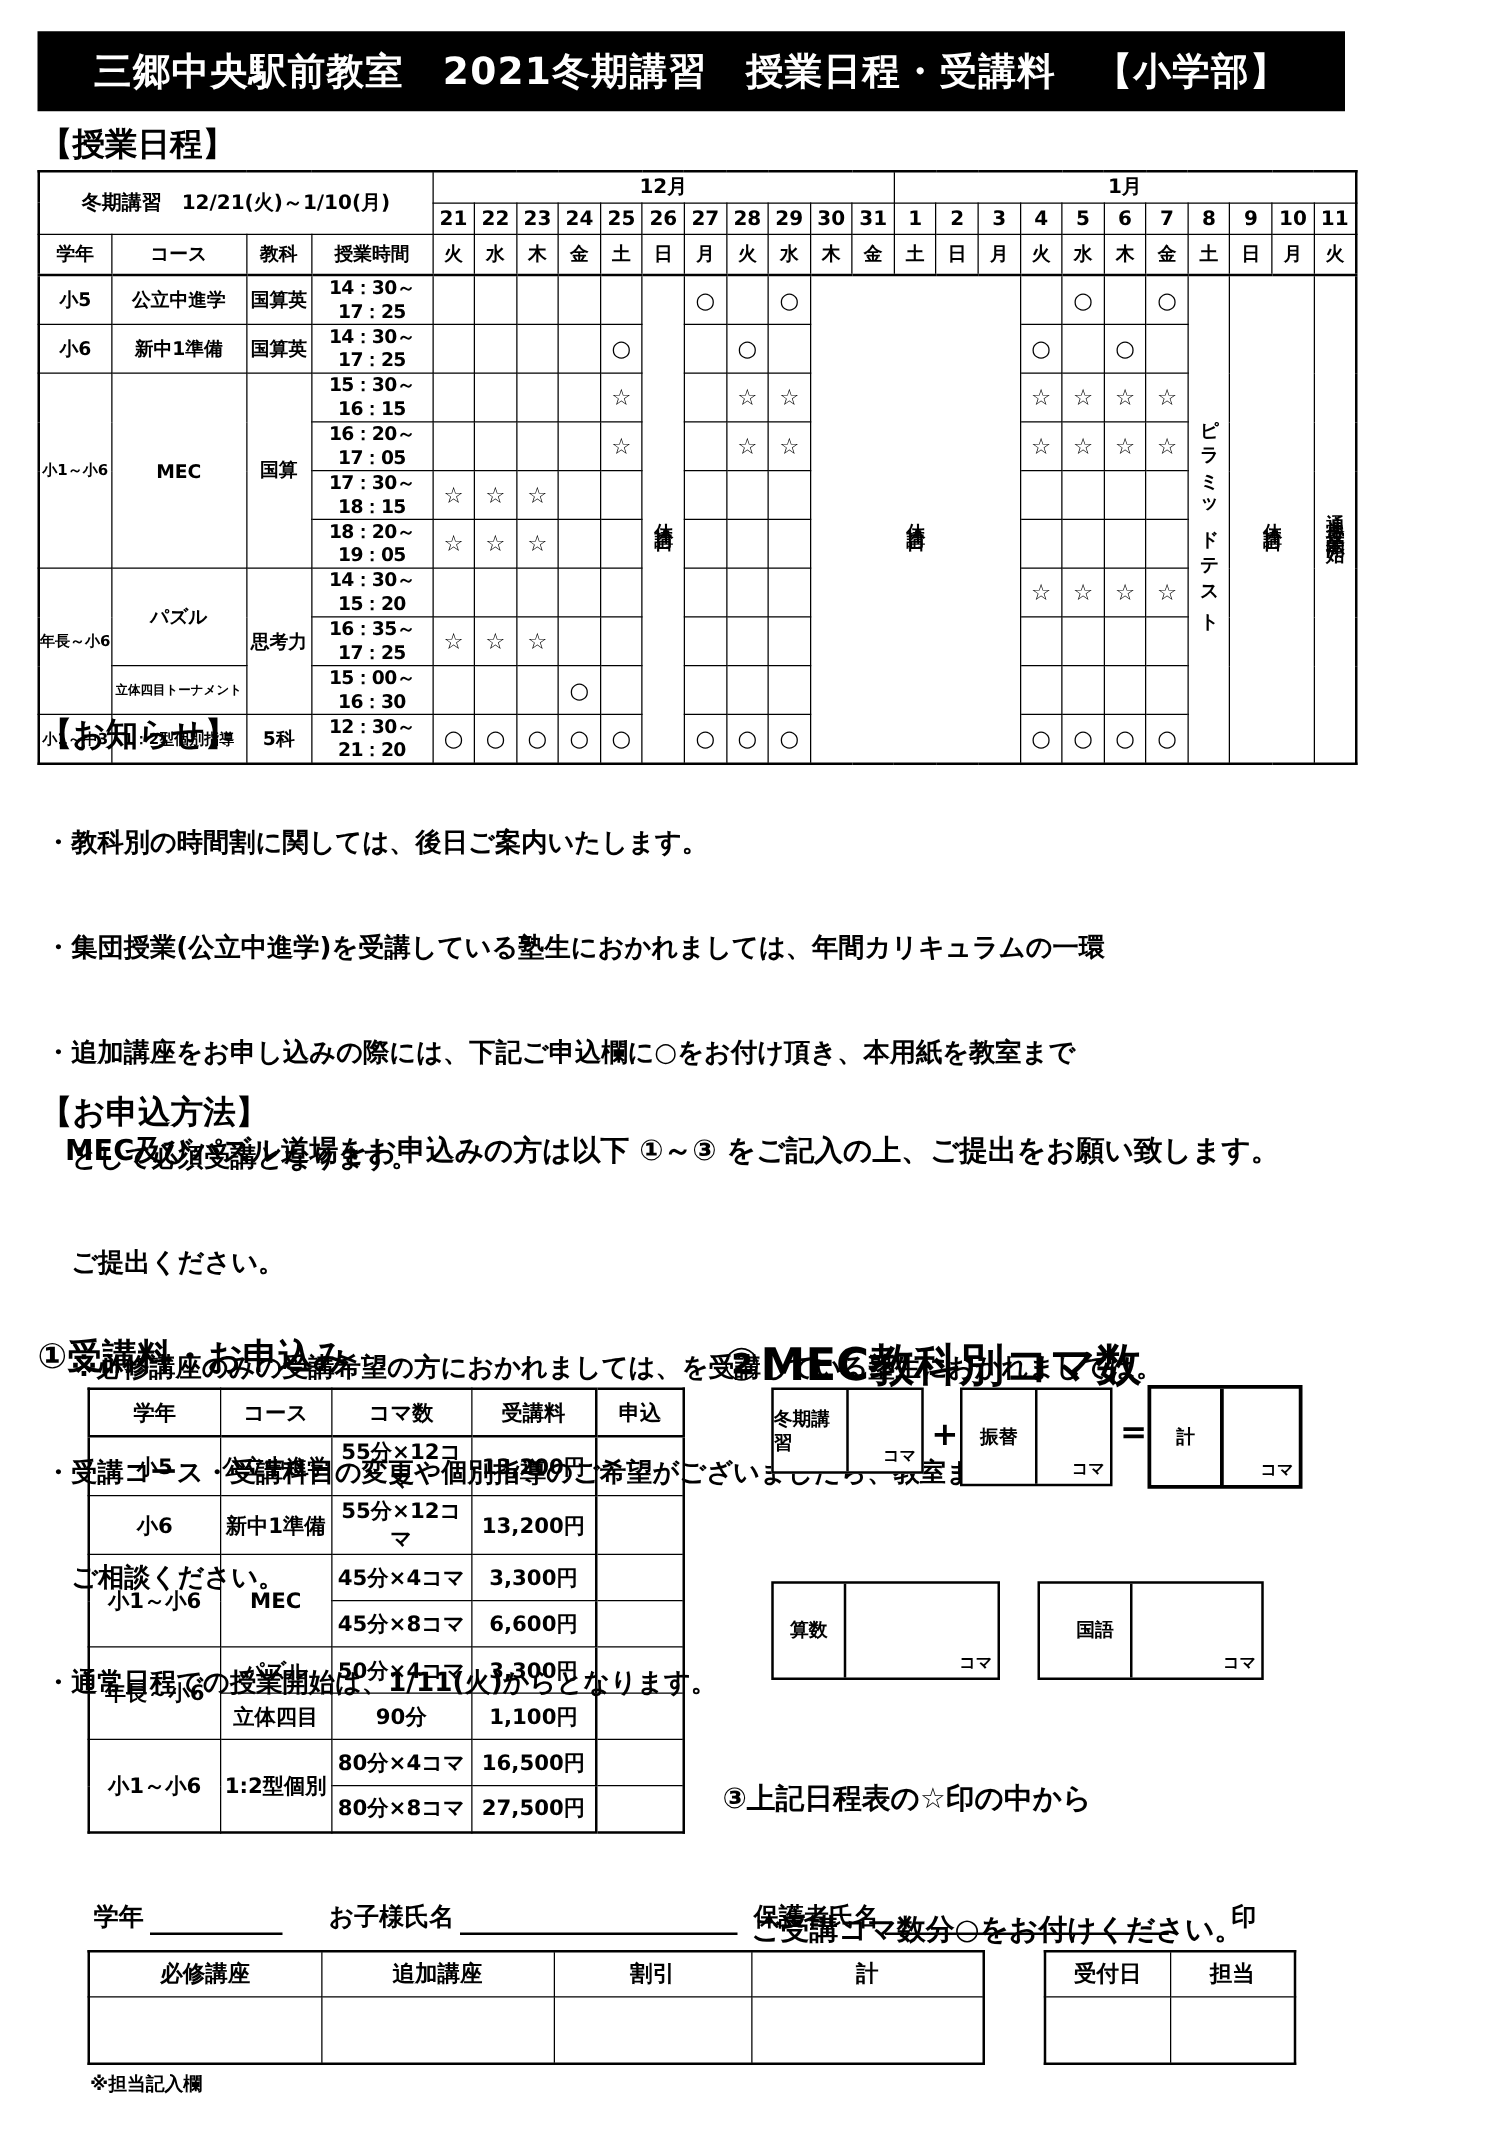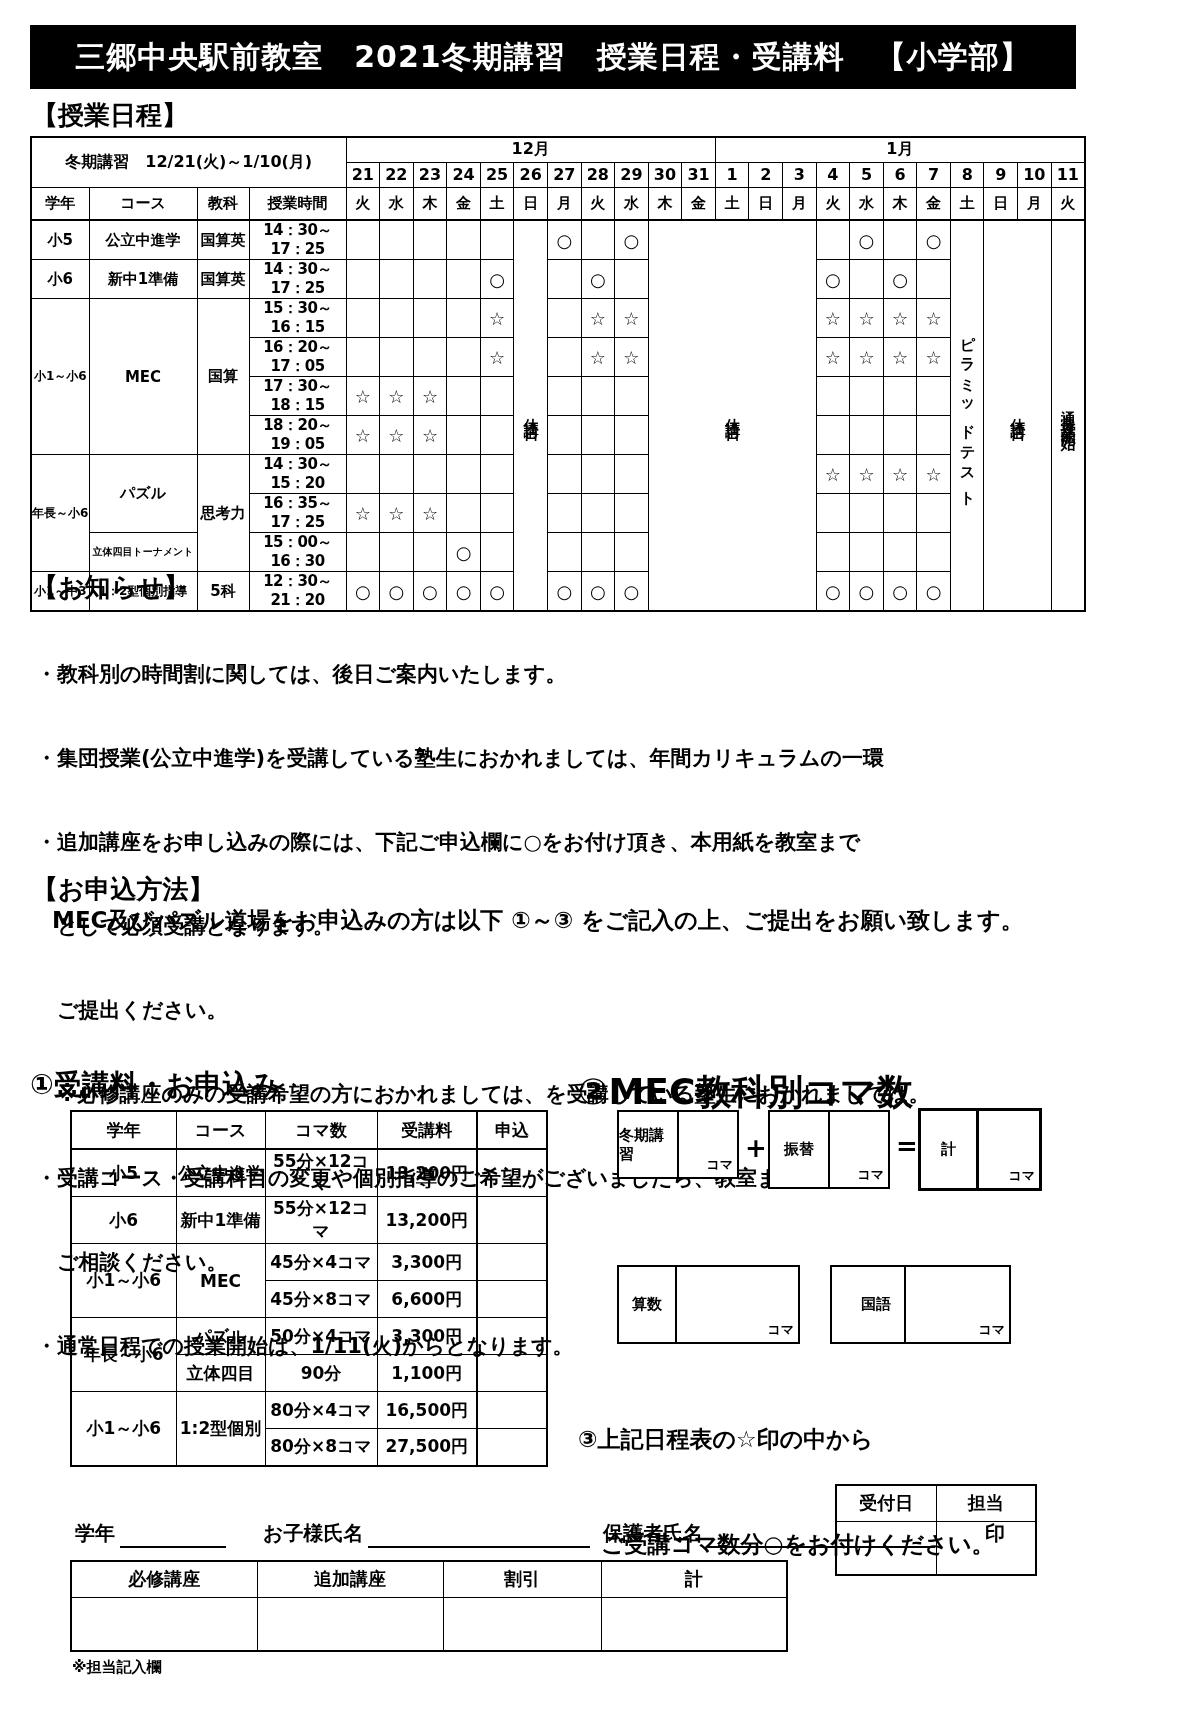--- a/index.html
+++ b/index.html
@@ -479,21 +479,21 @@
     </tr>
     <tr class="body">
       <td></td>
       <td></td>
       <td></td>
       <td></td>
     </tr>
   </tbody>
     </table>
 
-  <table class="office" style="left:835px; top:1484px; width:200px;">
+  <table class="office" style="left:835px; top:1560px; width:200px;">
     <colgroup>
         <col style="width:100px">
         <col style="width:100px">
       </colgroup>
     <tbody>
         <tr class="head">
       <td>受付日</td>
       <td>担当</td>
     </tr>
     <tr class="body">

